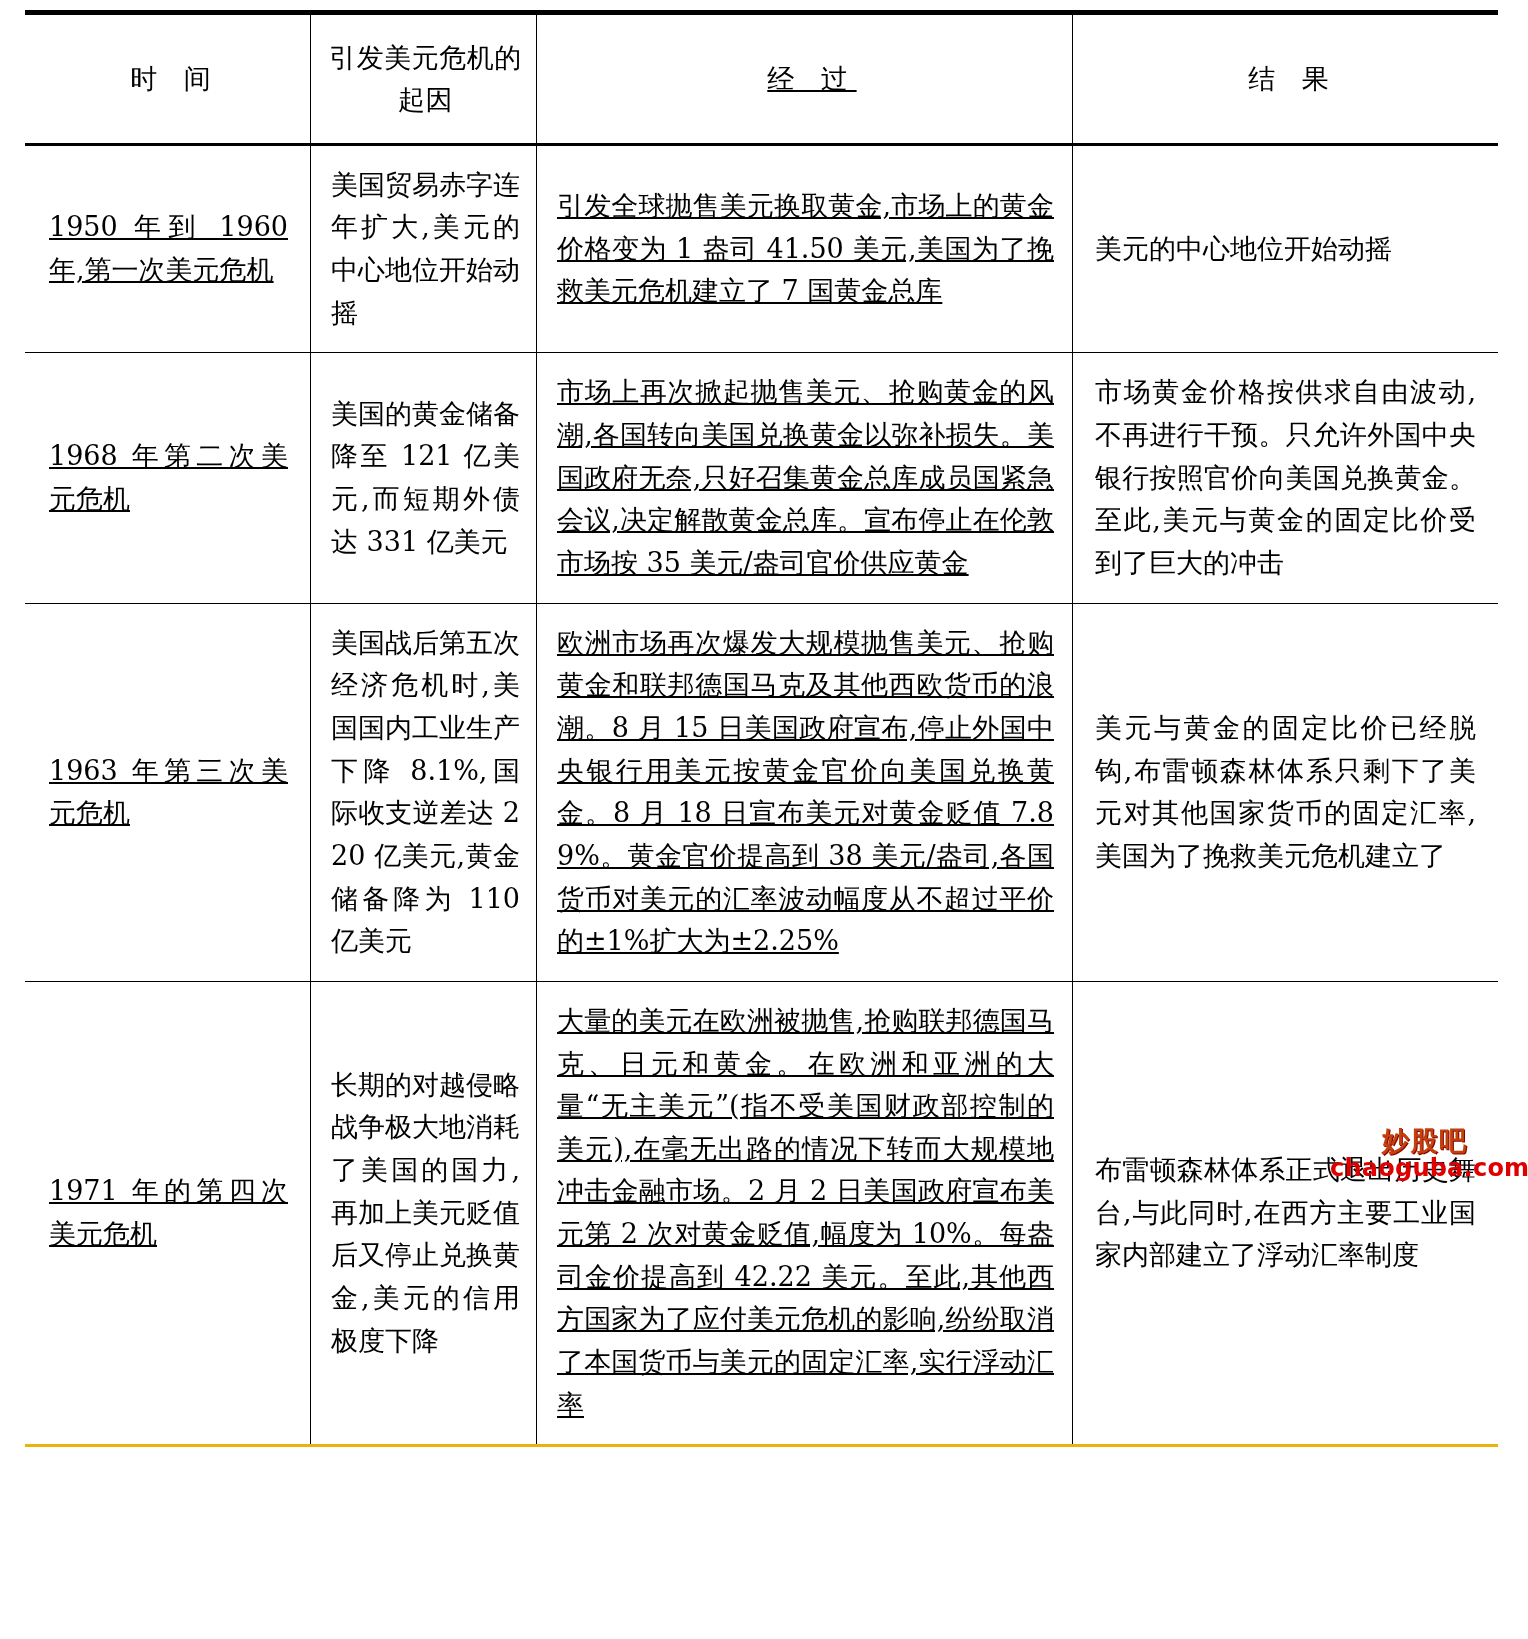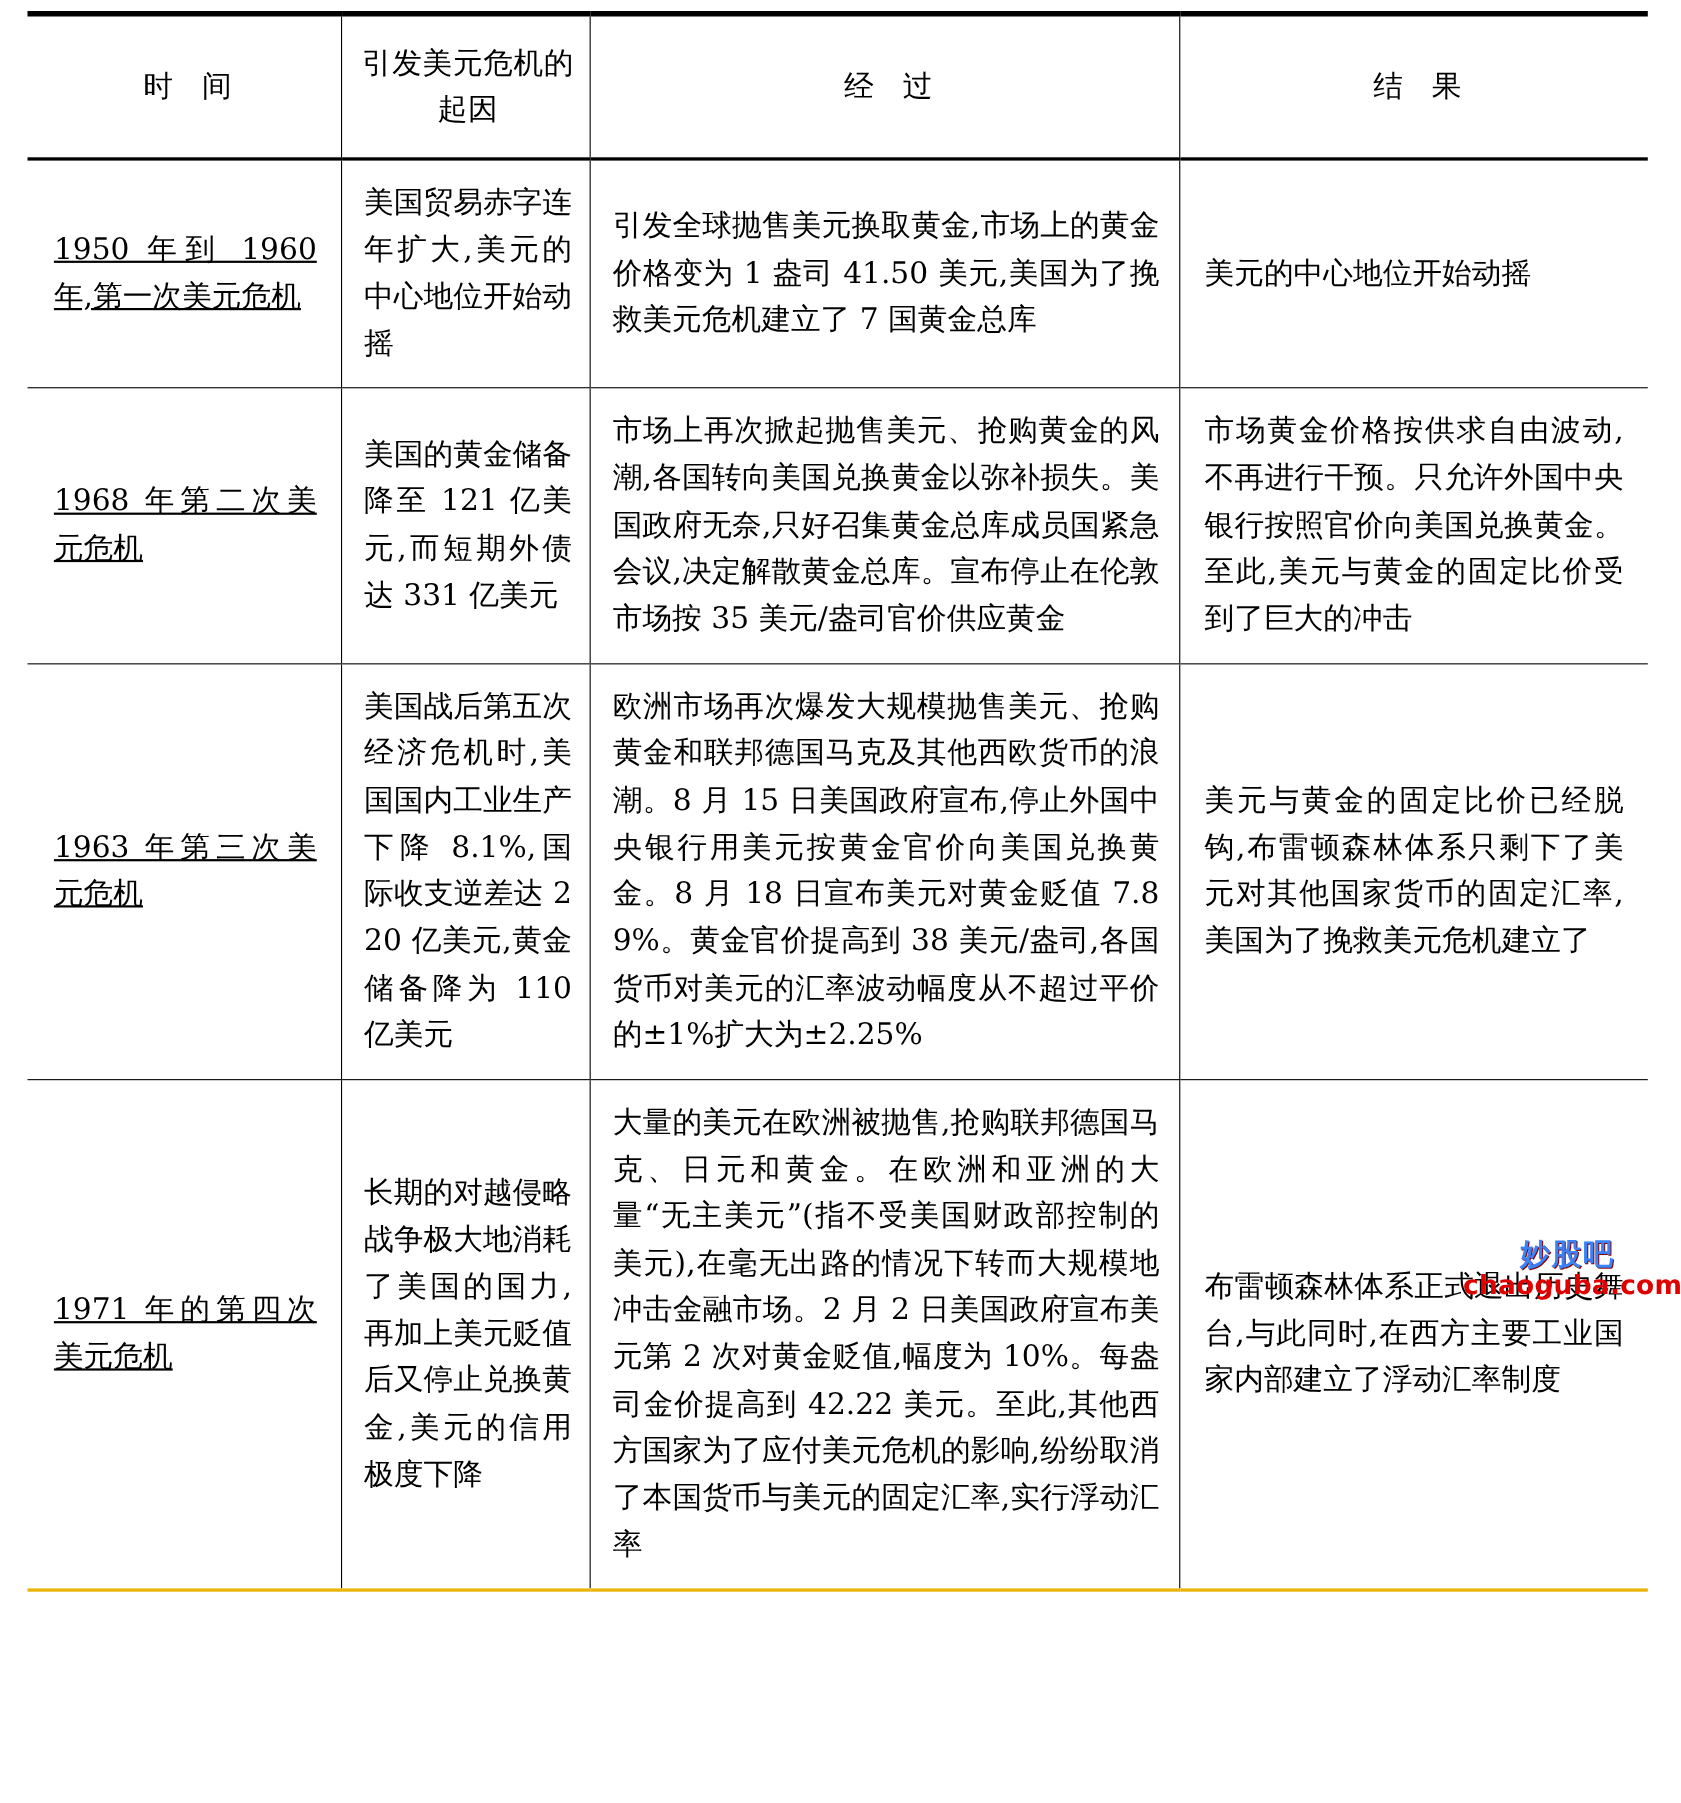--- a/index.html
+++ b/index.html
@@ -40,21 +40,21 @@
   table.crisis-table tbody tr.data-row > td {
     border-bottom: 1.5px solid #000;
   }
   table.crisis-table tbody tr.data-row:last-child > td {
     border-bottom: 3px solid #eab308;
   }
 
   
   .col-time   { width: 285px; }
   .col-cause  { width: 225px; }
-  .col-course { width: 535px; }
+  .col-course { width: 535px; text-decoration: underline; }
   .col-result { width: 425px; }
 
   th.col-cause, td.col-cause,
   th.col-course, td.col-course,
   th.col-result, td.col-result {
     border-left: 1.5px solid #000;
   }
 
   th, td {
     vertical-align: middle;
@@ -95,21 +95,21 @@
     position: absolute;
     right: 8px;
     bottom: 2px;
     width: 190px;
     text-align: center;
     line-height: 1;
     user-select: none;
   }
   .watermark .wm-cn {
     display: block;
-    color: #3b82f6;
+    color: #c2410c;
     font-family: "DejaVu Sans", "Liberation Sans", sans-serif;
     font-weight: bold;
     font-size: 27px;
     letter-spacing: 0.06em;
     margin-bottom: 2px;
     text-shadow: 1px 1px 0 #8a0000;
   }
   .watermark .wm-url {
     display: block;
     color: #e00000;

